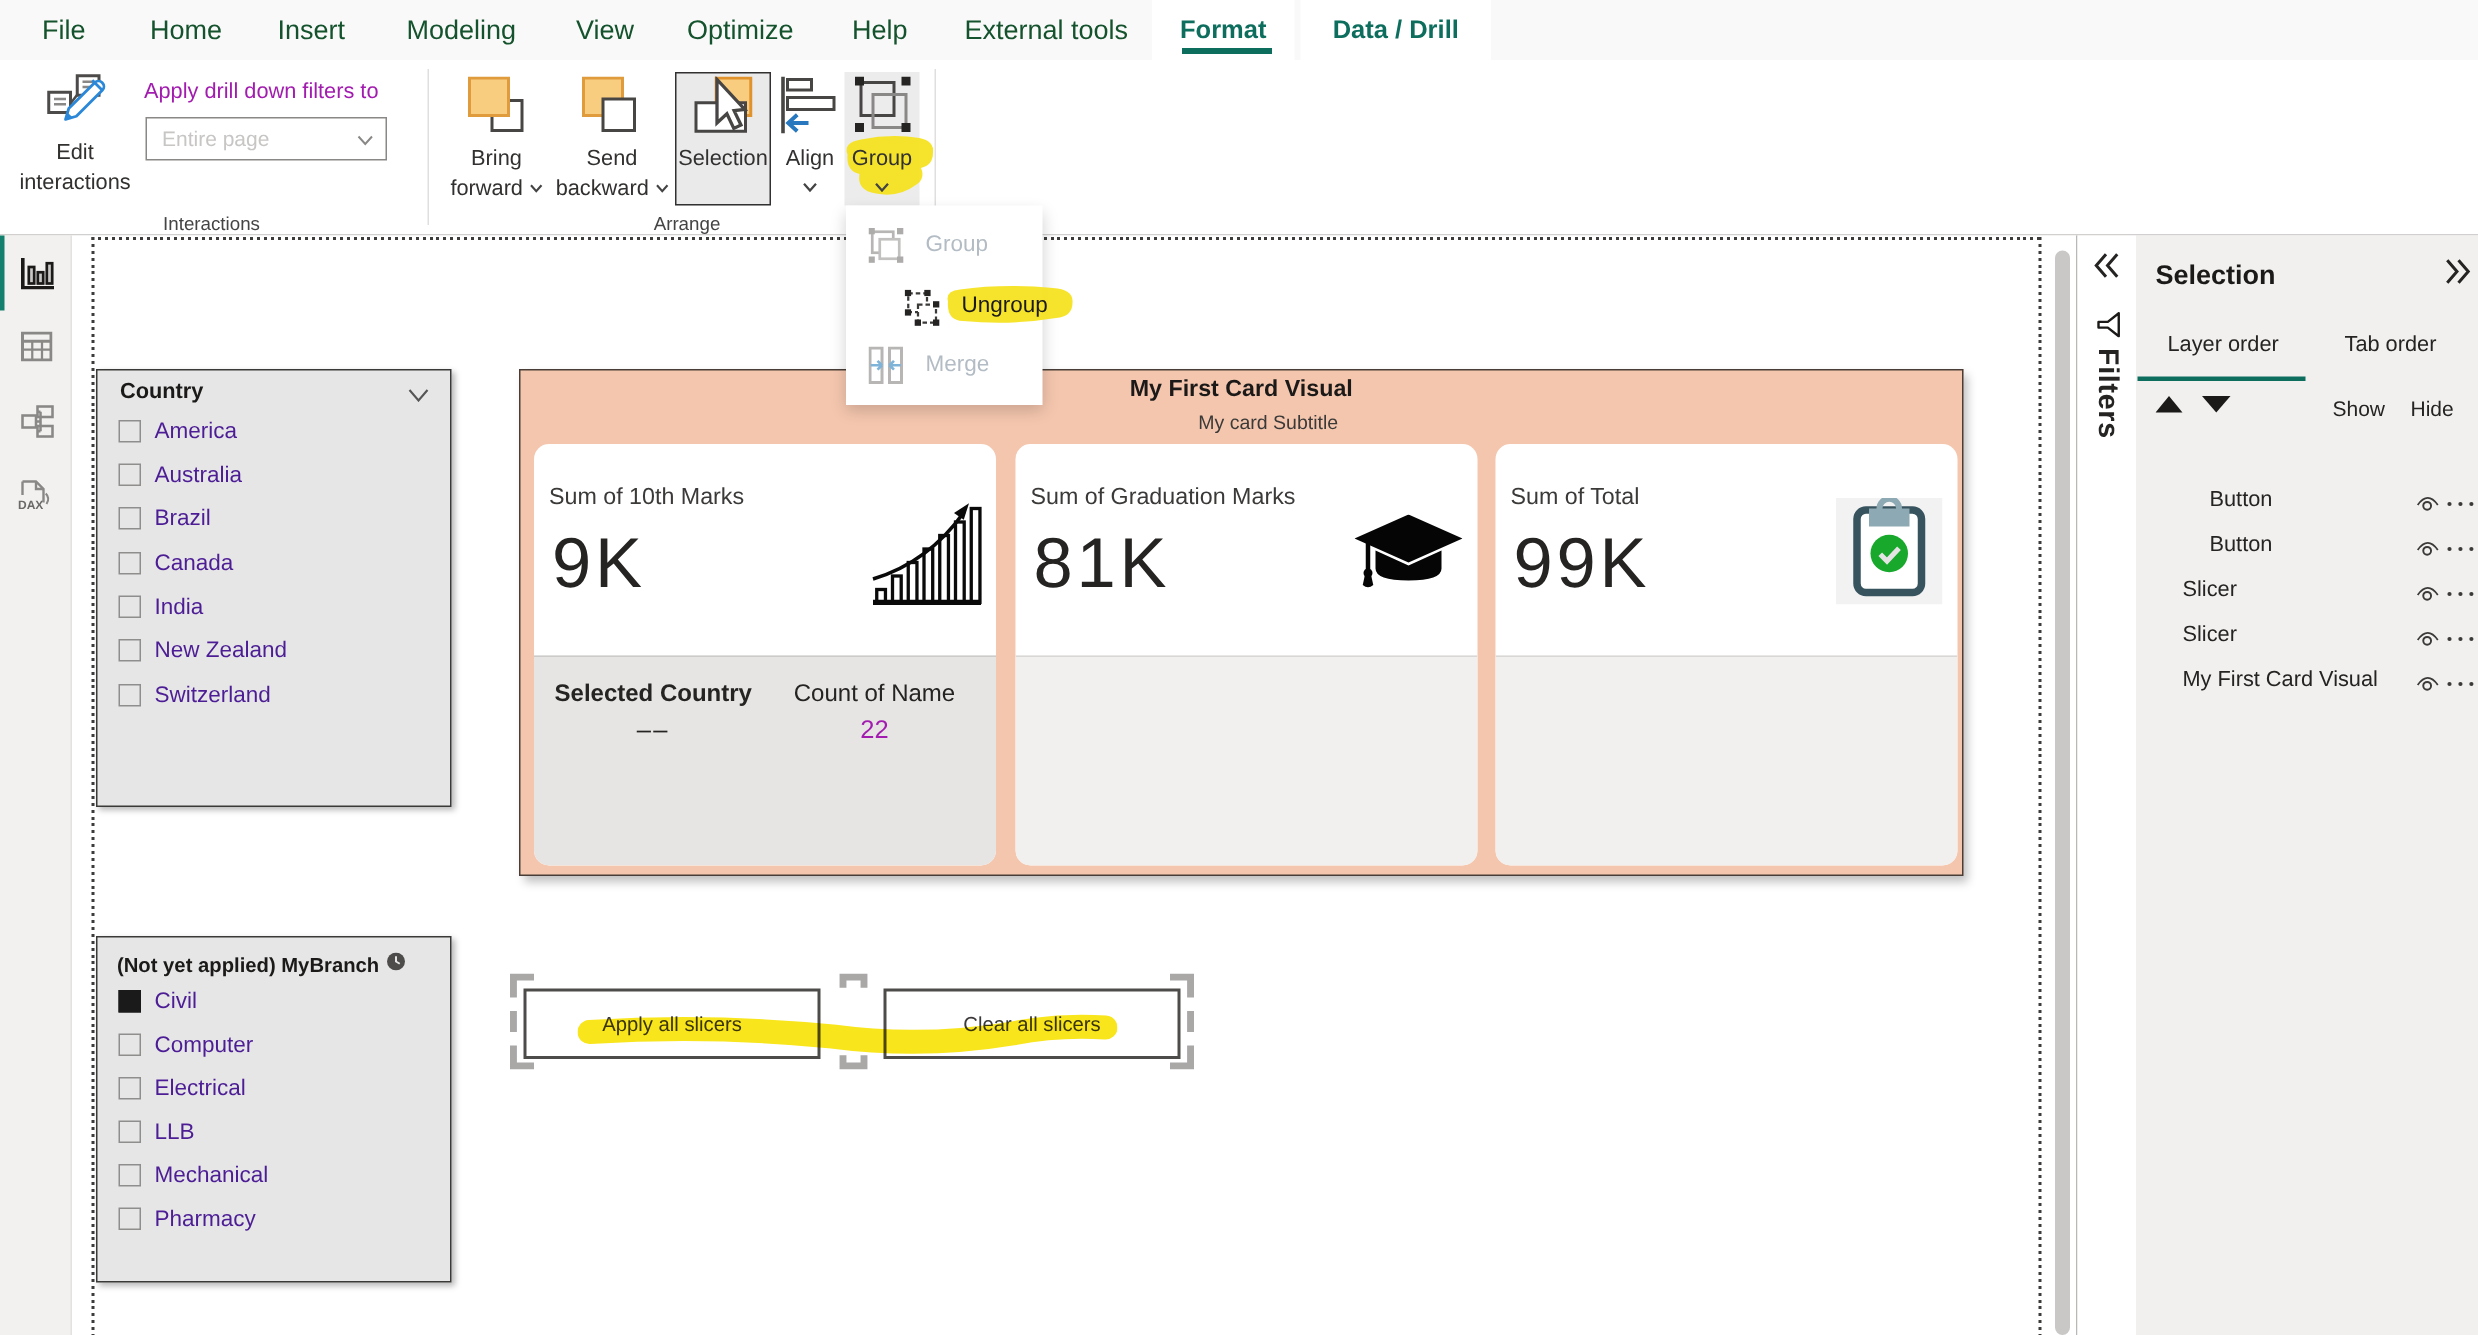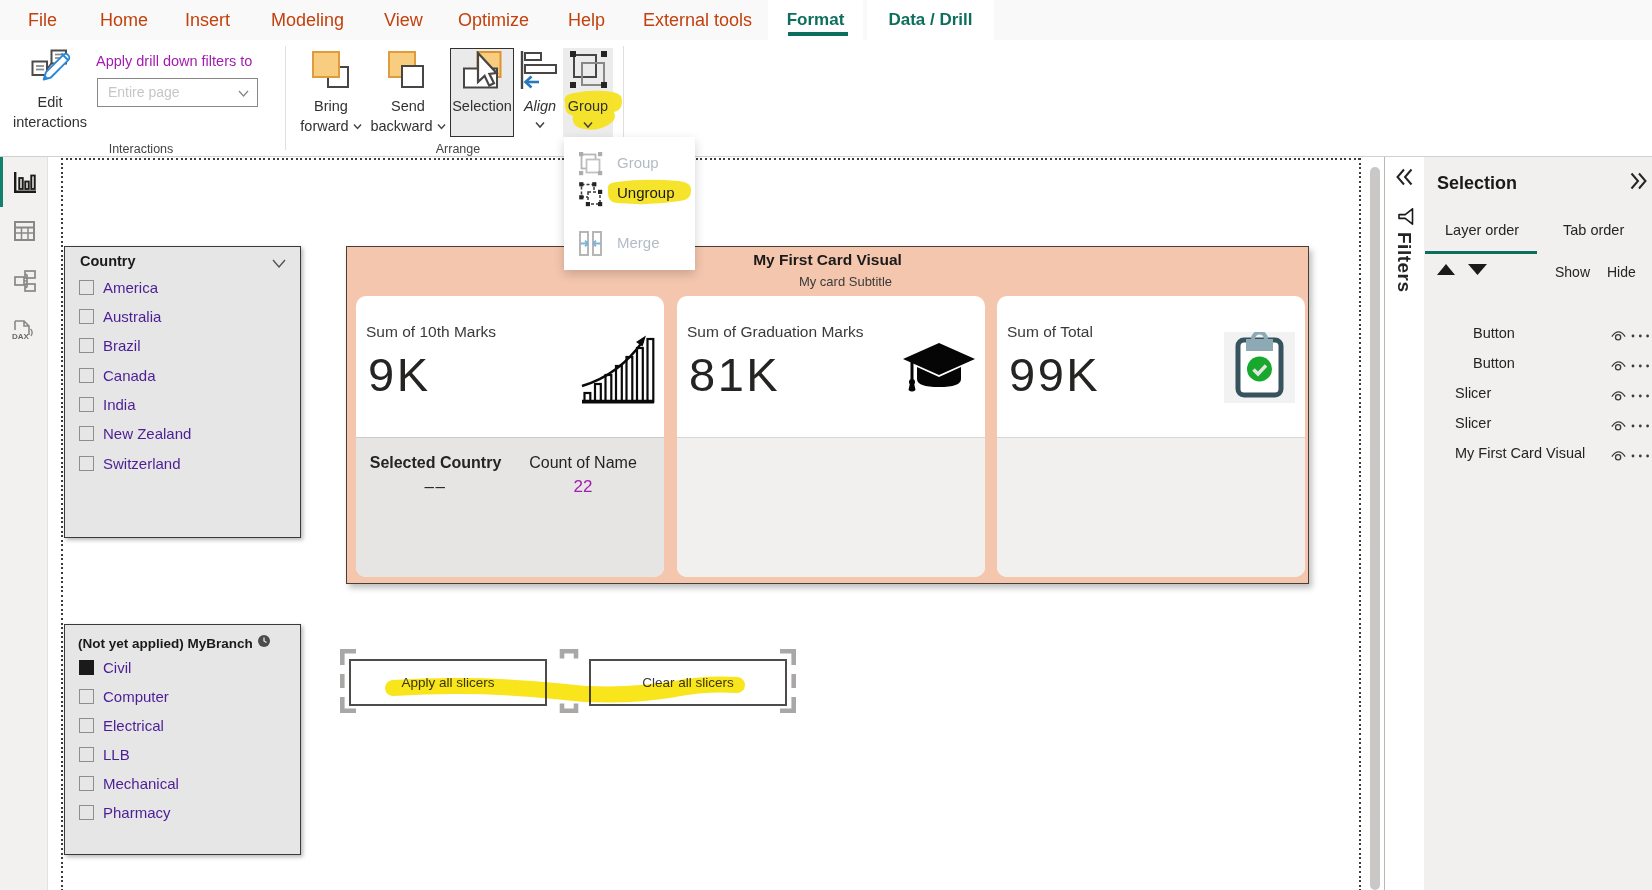--- a/index.html
+++ b/index.html
@@ -2,21 +2,21 @@
 <html><head>
 <meta charset="utf-8">
 <style>
   * { margin:0; padding:0; box-sizing:border-box; }
   html,body { width:1652px; height:890px; overflow:hidden; }
   body { font-family:"Liberation Sans", sans-serif; background:#fff; position:relative; color:#252423; }
   .abs { position:absolute; }
 
   
   #menubar { position:absolute; left:0; top:0; width:1652px; height:40px; background:#f9f9f9; }
-  .mitem { position:absolute; top:0; height:40px; line-height:40px; font-size:18px; color:#c2410c; }
+  .mitem { position:absolute; top:0; height:40px; line-height:40px; font-size:18px; color:#14532d; }
   .tabactive { background:#fff; color:#0e6e5e; font-weight:bold; text-align:center; font-size:17px; }
 
   
   #ribbon { position:absolute; left:0; top:40px; width:1652px; height:117px; background:#fff; border-bottom:1px solid #d1d0ce; }
   .rlabel { position:absolute; font-size:12.5px; color:#444; text-align:center; }
   .rsep { position:absolute; top:6px; height:140px; width:1px; background:#e0dfdd; }
   .rtext { position:absolute; font-size:14.5px; color:#323130; text-align:center; line-height:20px; }
 
   
   #sidebar { position:absolute; left:0; top:157px; width:48px; height:733px; background:#f2f1f0; border-right:1px solid #e3e2e0; }
@@ -120,21 +120,21 @@
 </svg>
 <div class="rtext" style="left:450px; top:96px; width:64px;">Selection</div>
 
 <svg class="abs" style="left:520px; top:51px;" width="38" height="38" viewBox="0 0 38 38">
   <line x1="2" y1="0" x2="2" y2="38" stroke="#484644" stroke-width="2.4"></line>
   <rect x="5" y="2" width="16" height="7" fill="#fff" stroke="#484644" stroke-width="2"></rect>
   <rect x="5" y="14" width="31" height="8" fill="#fff" stroke="#484644" stroke-width="2"></rect>
   <path d="M5.5 31 L19 31" fill="none" stroke="#2778be" stroke-width="2.6"></path>
   <path d="M11.5 25.5 L5.5 31 L11.5 36.5" fill="none" stroke="#2778be" stroke-width="2.6" stroke-linejoin="miter"></path>
 </svg>
-<div class="rtext" style="left:515px; top:96px; width:50px;font-style:italic;">Align</div>
+<div class="rtext" style="left:515px; top:96px; width:50px;">Align</div>
 <svg class="abs" style="left:535px; top:121px;" width="10" height="8" viewBox="0 0 10 8">
     <path d="M1 1.5 L5 6 L9 1.5" fill="none" stroke="#444" stroke-width="1.5"></path>
   </svg>
 <div class="abs" style="left:563px; top:48px; width:50px; height:89px; background:#edecec;"></div>
 
 <svg class="abs" style="left:559px; top:88px; z-index:4;" width="66" height="46" viewBox="0 0 66 46">
   <path d="M6 15 Q3 7 15 5 Q35 1 54 4 Q64 6 63 14 Q63 22 55 24 Q58 31 52 35 Q40 44 25 41 Q12 39 14 28 Q5 26 6 15 Z" fill="#f5e21a" opacity="0.92"></path>
 </svg>
 
 <svg class="abs" style="left:570px; top:51px;" width="38" height="38" viewBox="0 0 38 38">
@@ -296,21 +296,21 @@
     <svg class="abs" style="left:15px; top:8px;" width="24" height="24" viewBox="0 0 24 24">
       <rect x="2.5" y="2.5" width="14" height="14" fill="none" stroke="#b7b6b5" stroke-width="1.8"></rect>
       <rect x="7.5" y="7.5" width="13" height="13" fill="#fff" stroke="#c2c1c0" stroke-width="1.8"></rect>
       <rect x="0" y="0" width="4.2" height="4.2" fill="#adacab"></rect>
       <rect x="19" y="0" width="4.2" height="4.2" fill="#adacab"></rect>
       <rect x="0" y="19" width="4.2" height="4.2" fill="#adacab"></rect>
       <rect x="19" y="19" width="4.2" height="4.2" fill="#adacab"></rect>
     </svg>
     <span class="dtext" style="color:#b3bcc4;">Group</span>
   </div>
-  <div class="ditem" style="top:37px;">
+  <div class="ditem" style="top:48px;margin-left:24px;">
     <svg class="abs" style="left:36px; top:2px;" width="95" height="36" viewBox="0 0 95 36">
       <path d="M8 14 Q6 7 16 6 Q45 2 78 5 Q92 6 91 15 Q91 24 80 25 Q50 30 18 27 Q7 27 8 14 Z" fill="#f5e21a" opacity="0.92"></path>
     </svg>
     <svg class="abs" style="left:15px; top:8px;" width="24" height="25" viewBox="0 0 24 25">
       <rect x="2.5" y="2.5" width="12.5" height="12.5" fill="none" stroke="#3b3a39" stroke-width="1.5" stroke-dasharray="3 2"></rect>
       <rect x="9" y="10" width="12" height="12" fill="#fff" stroke="#3b3a39" stroke-width="1.5" stroke-dasharray="3 2"></rect>
       <rect x="0.2" y="0.2" width="4.2" height="4.2" fill="#252423"></rect>
       <rect x="13.2" y="0.2" width="4.2" height="4.2" fill="#252423"></rect>
       <rect x="0.2" y="13.2" width="4.2" height="4.2" fill="#252423"></rect>
       <rect x="6.8" y="20" width="4.2" height="4.2" fill="#252423"></rect>

